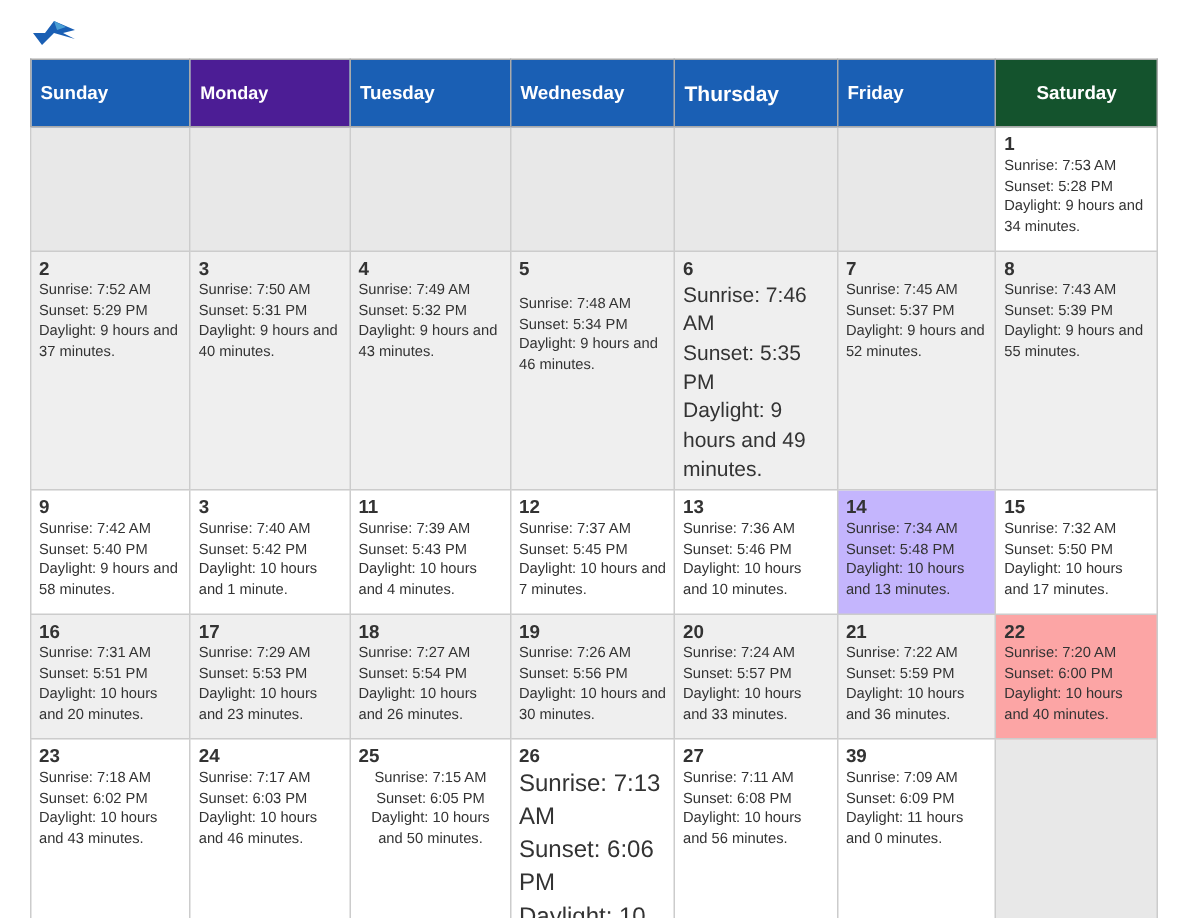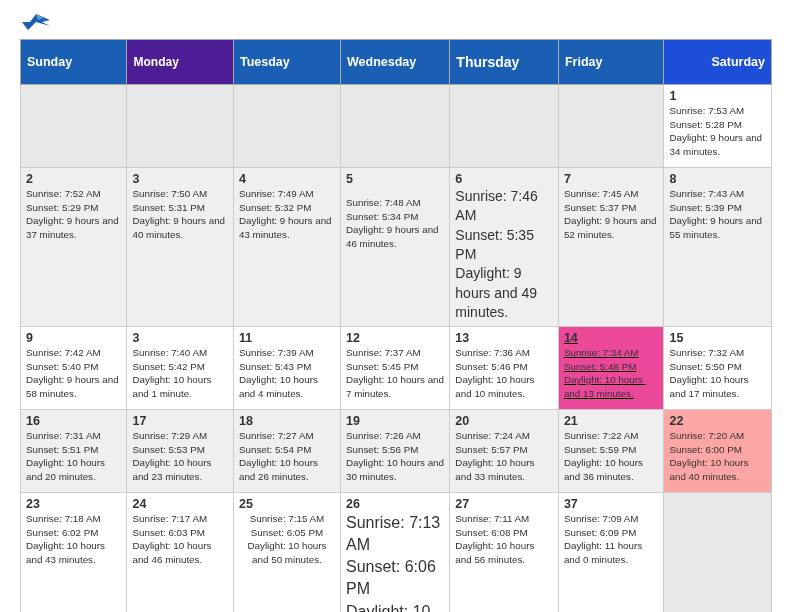--- a/index.html
+++ b/index.html
@@ -34,21 +34,21 @@
 
   <table style="border-collapse:collapse; width:calc(100% - 40px); margin: 0 20px;">
     <thead>
       <tr id="header-row">
           <th style="background: rgb(26, 95, 180); color: white; padding: 5px 6px; font-size: 12.5px; font-weight: bold; text-align: left; border: 1px solid rgb(170, 170, 170);">Sunday</th>
           <th style="background: #4c1d95; color: white; padding: 15px 6px; font-size: 12px; font-weight: bold; text-align: left; border: 1px solid rgb(170, 170, 170);">Monday</th>
           <th style="background: rgb(26, 95, 180); color: white; padding: 5px 6px; font-size: 12.5px; font-weight: bold; text-align: left; border: 1px solid rgb(170, 170, 170);">Tuesday</th>
           <th style="background: rgb(26, 95, 180); color: white; padding: 5px 6px; font-size: 12.5px; font-weight: bold; text-align: left; border: 1px solid rgb(170, 170, 170);">Wednesday</th>
           <th style="background: rgb(26, 95, 180); color: white; padding: 5px 6px; font-size: 14px; font-weight: bold; text-align: left; border: 1px solid rgb(170, 170, 170);">Thursday</th>
           <th style="background: rgb(26, 95, 180); color: white; padding: 5px 6px; font-size: 12.5px; font-weight: bold; text-align: left; border: 1px solid rgb(170, 170, 170);">Friday</th>
-          <th style="background: #1d4ed8; color: white; padding: 5px 6px; font-size: 12.5px; font-weight: bold; text-align: right; border: 1px solid rgb(170, 170, 170);">Saturday</th>
+          <th style="background: #14532d; color: white; padding: 5px 6px; font-size: 12.5px; font-weight: bold; text-align: center; border: 1px solid rgb(170, 170, 170);">Saturday</th>
         </tr>
     </thead>
     <tbody id="calendar-body">
         <tr>
           <td style="vertical-align: top; padding: 4px 5px; width: 113px; height: 83px; border: 1px solid rgb(204, 204, 204); background: rgb(232, 232, 232);"></td>
           <td style="vertical-align: top; padding: 4px 5px; width: 113px; height: 83px; border: 1px solid rgb(204, 204, 204); background: rgb(232, 232, 232);"></td>
           <td style="vertical-align: top; padding: 4px 5px; width: 113px; height: 83px; border: 1px solid rgb(204, 204, 204); background: rgb(232, 232, 232);"></td>
           <td style="vertical-align: top; padding: 4px 5px; width: 113px; height: 83px; border: 1px solid rgb(204, 204, 204); background: rgb(232, 232, 232);"></td>
           <td style="vertical-align: top; padding: 4px 5px; width: 113px; height: 83px; border: 1px solid rgb(204, 204, 204); background: rgb(232, 232, 232);"></td>
           <td style="vertical-align: top; padding: 4px 5px; width: 113px; height: 83px; border: 1px solid rgb(204, 204, 204); background: rgb(232, 232, 232);"></td>
@@ -127,21 +127,21 @@
             <div style="font-size: 9.8px; color: rgb(51, 51, 51); line-height: 1.38; white-space: pre-wrap;">Sunrise: 7:37 AM
 Sunset: 5:45 PM
 Daylight: 10 hours and 7 minutes.</div>
           </td>
           <td style="vertical-align: top; padding: 4px 5px; width: 113px; height: 83px; border: 1px solid rgb(204, 204, 204); background: rgb(255, 255, 255);">
             <div style="font-weight: bold; font-size: 12.5px; color: rgb(51, 51, 51); margin-bottom: 1px;">13</div>
             <div style="font-size: 9.8px; color: rgb(51, 51, 51); line-height: 1.38; white-space: pre-wrap;">Sunrise: 7:36 AM
 Sunset: 5:46 PM
 Daylight: 10 hours and 10 minutes.</div>
           </td>
-          <td style="vertical-align: top; padding: 4px 5px; width: 113px; height: 83px; border: 1px solid rgb(204, 204, 204); background: #ec4899; text-decoration: underline;">
+          <td style="vertical-align: top; padding: 4px 5px; width: 113px; height: 83px; border: 1px solid rgb(204, 204, 204); background: #c4b5fd;">
             <div style="font-weight: bold; font-size: 12.5px; color: rgb(51, 51, 51); margin-bottom: 1px;">14</div>
             <div style="font-size: 9.8px; color: rgb(51, 51, 51); line-height: 1.38; white-space: pre-wrap;">Sunrise: 7:34 AM
 Sunset: 5:48 PM
 Daylight: 10 hours and 13 minutes.</div>
           </td>
           <td style="vertical-align: top; padding: 4px 5px; width: 113px; height: 83px; border: 1px solid rgb(204, 204, 204); background: rgb(255, 255, 255);">
             <div style="font-weight: bold; font-size: 12.5px; color: rgb(51, 51, 51); margin-bottom: 1px;">15</div>
             <div style="font-size: 9.8px; color: rgb(51, 51, 51); line-height: 1.38; white-space: pre-wrap;">Sunrise: 7:32 AM
 Sunset: 5:50 PM
 Daylight: 10 hours and 17 minutes.</div>
@@ -216,21 +216,21 @@
 Sunset: 6:06 PM
 Daylight: 10 hours and 53 minutes.</div>
           </td>
           <td style="vertical-align: top; padding: 4px 5px; width: 113px; height: 83px; border: 1px solid rgb(204, 204, 204); background: rgb(255, 255, 255);">
             <div style="font-weight: bold; font-size: 12.5px; color: rgb(51, 51, 51); margin-bottom: 1px;">27</div>
             <div style="font-size: 9.8px; color: rgb(51, 51, 51); line-height: 1.38; white-space: pre-wrap;">Sunrise: 7:11 AM
 Sunset: 6:08 PM
 Daylight: 10 hours and 56 minutes.</div>
           </td>
           <td style="vertical-align: top; padding: 4px 5px; width: 113px; height: 83px; border: 1px solid rgb(204, 204, 204); background: rgb(255, 255, 255);">
-            <div style="font-weight: bold; font-size: 12.5px; color: rgb(51, 51, 51); margin-bottom: 1px;">37</div>
+            <div style="font-weight: bold; font-size: 12.5px; color: rgb(51, 51, 51); margin-bottom: 1px;">39</div>
             <div style="font-size: 9.8px; color: rgb(51, 51, 51); line-height: 1.38; white-space: pre-wrap;">Sunrise: 7:09 AM
 Sunset: 6:09 PM
 Daylight: 11 hours and 0 minutes.</div>
           </td>
           <td style="vertical-align: top; padding: 4px 5px; width: 113px; height: 83px; border: 1px solid rgb(204, 204, 204); background: rgb(232, 232, 232);"></td>
         </tr>
       </tbody>
   </table>
 </div>
 

